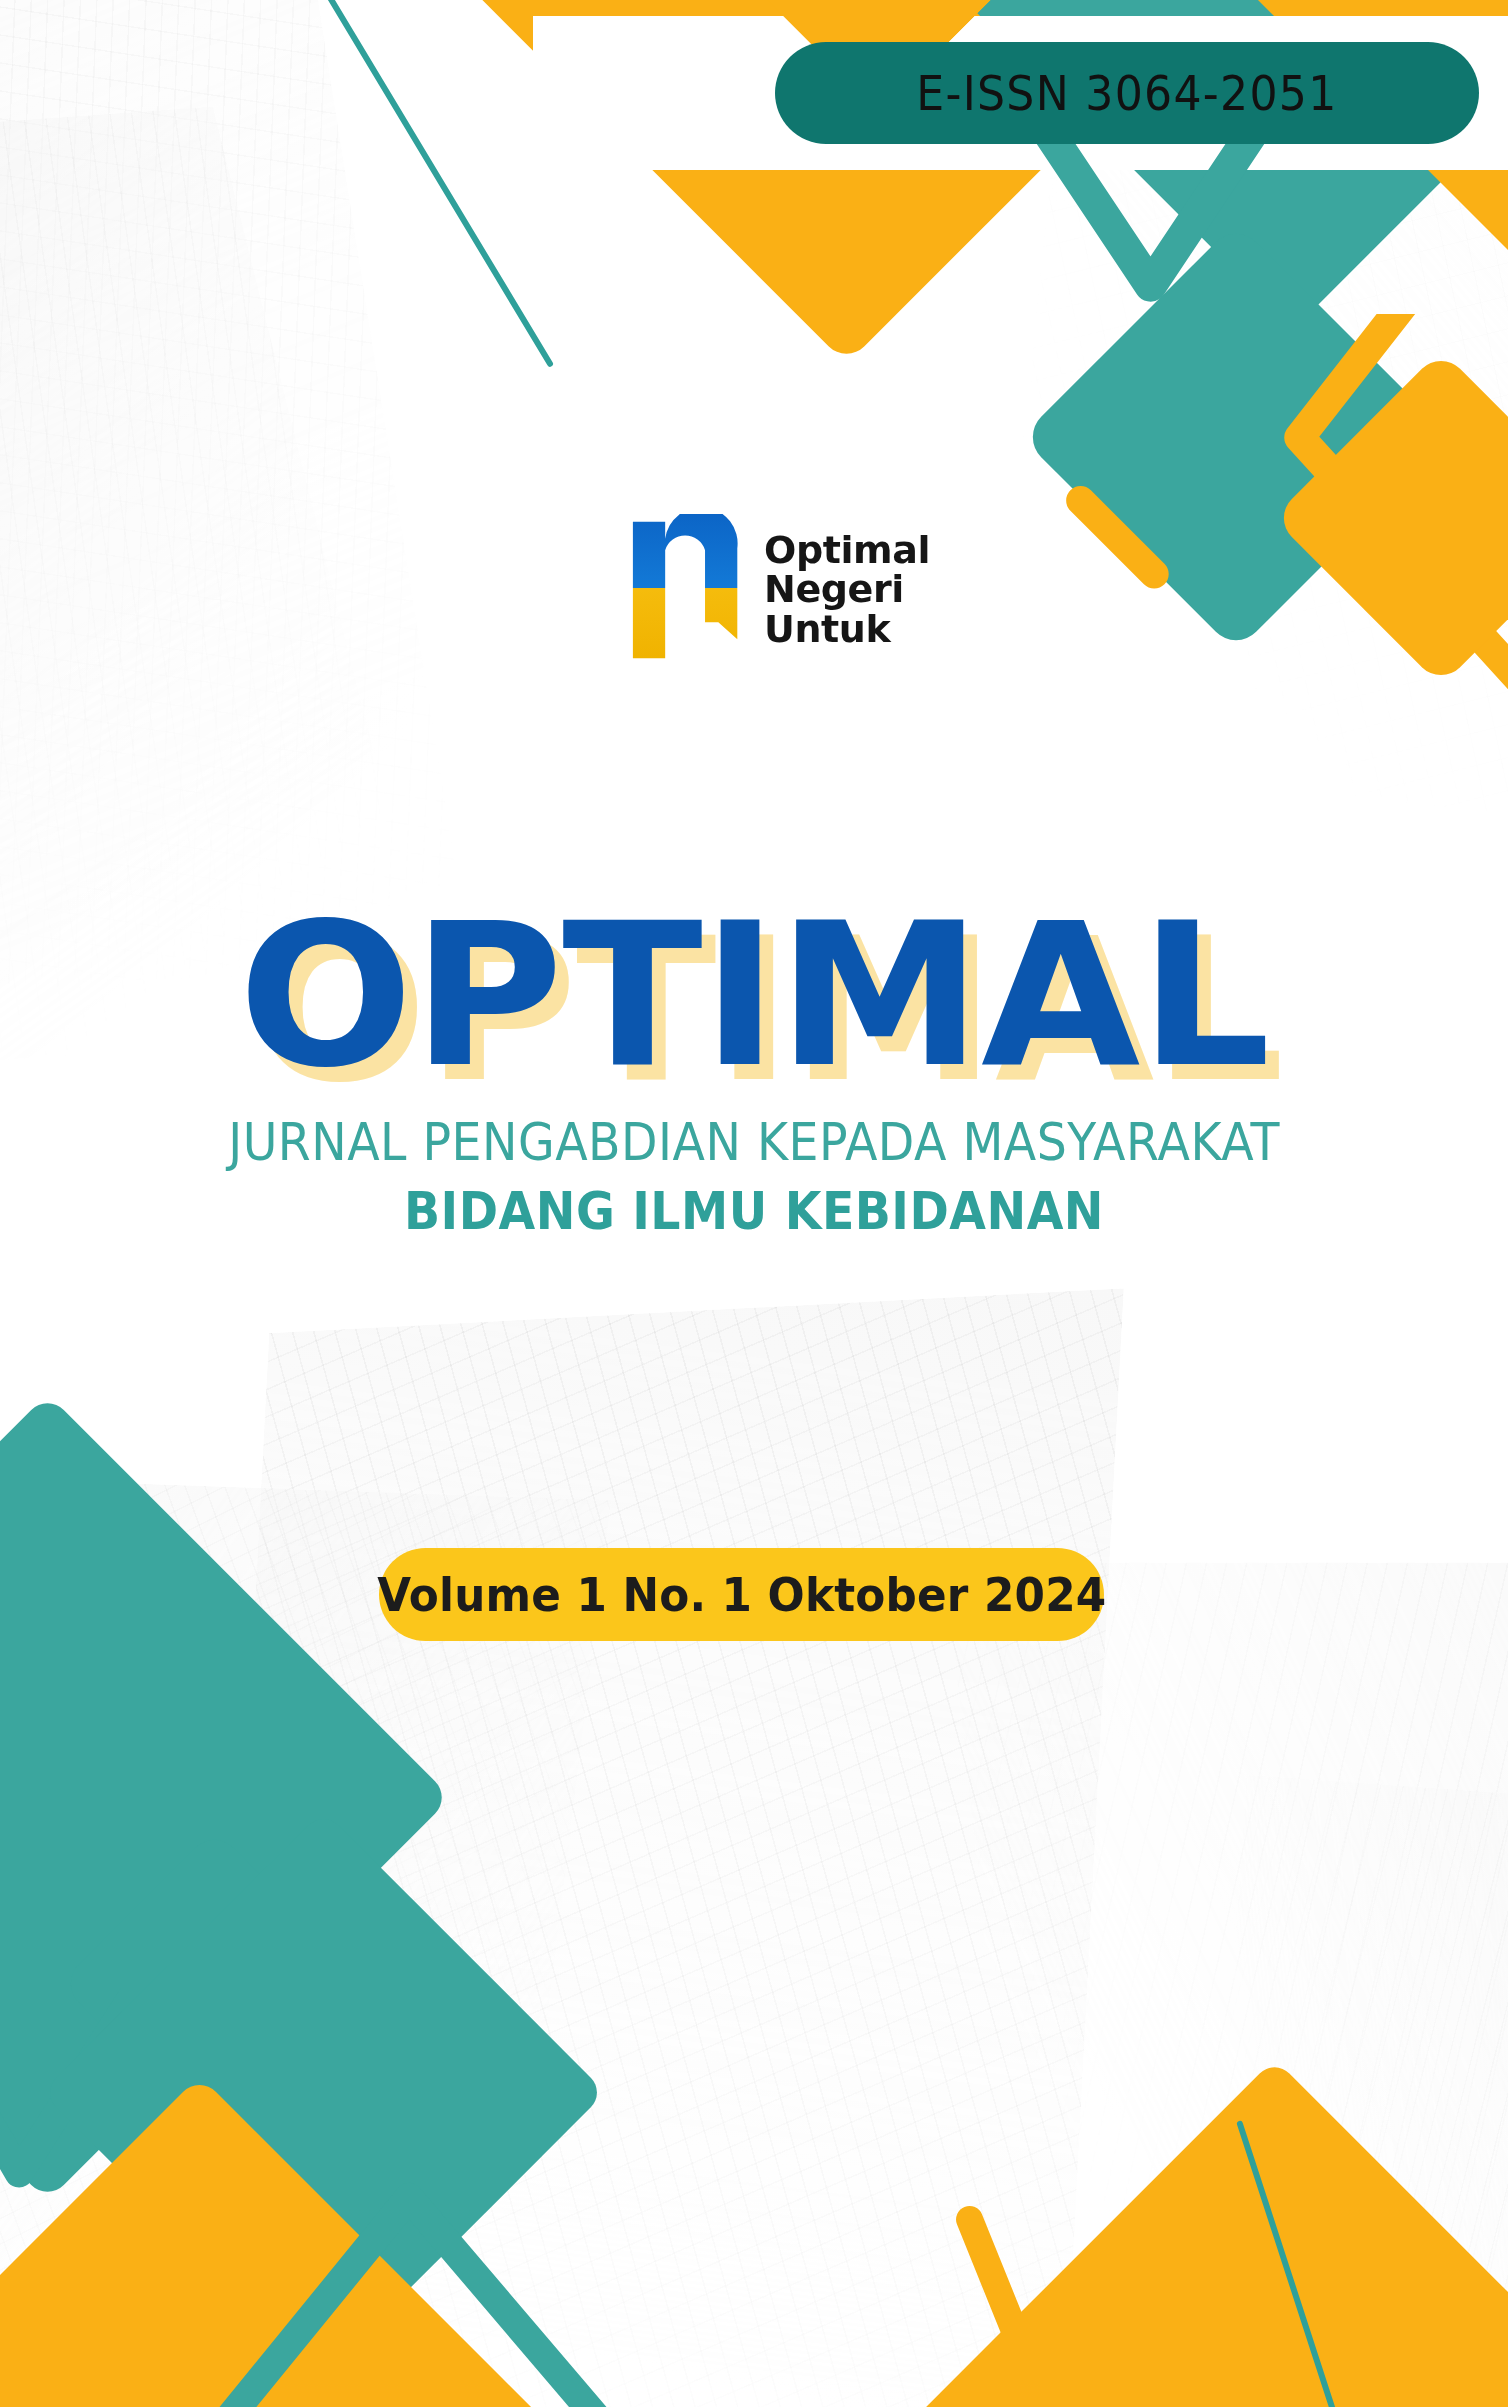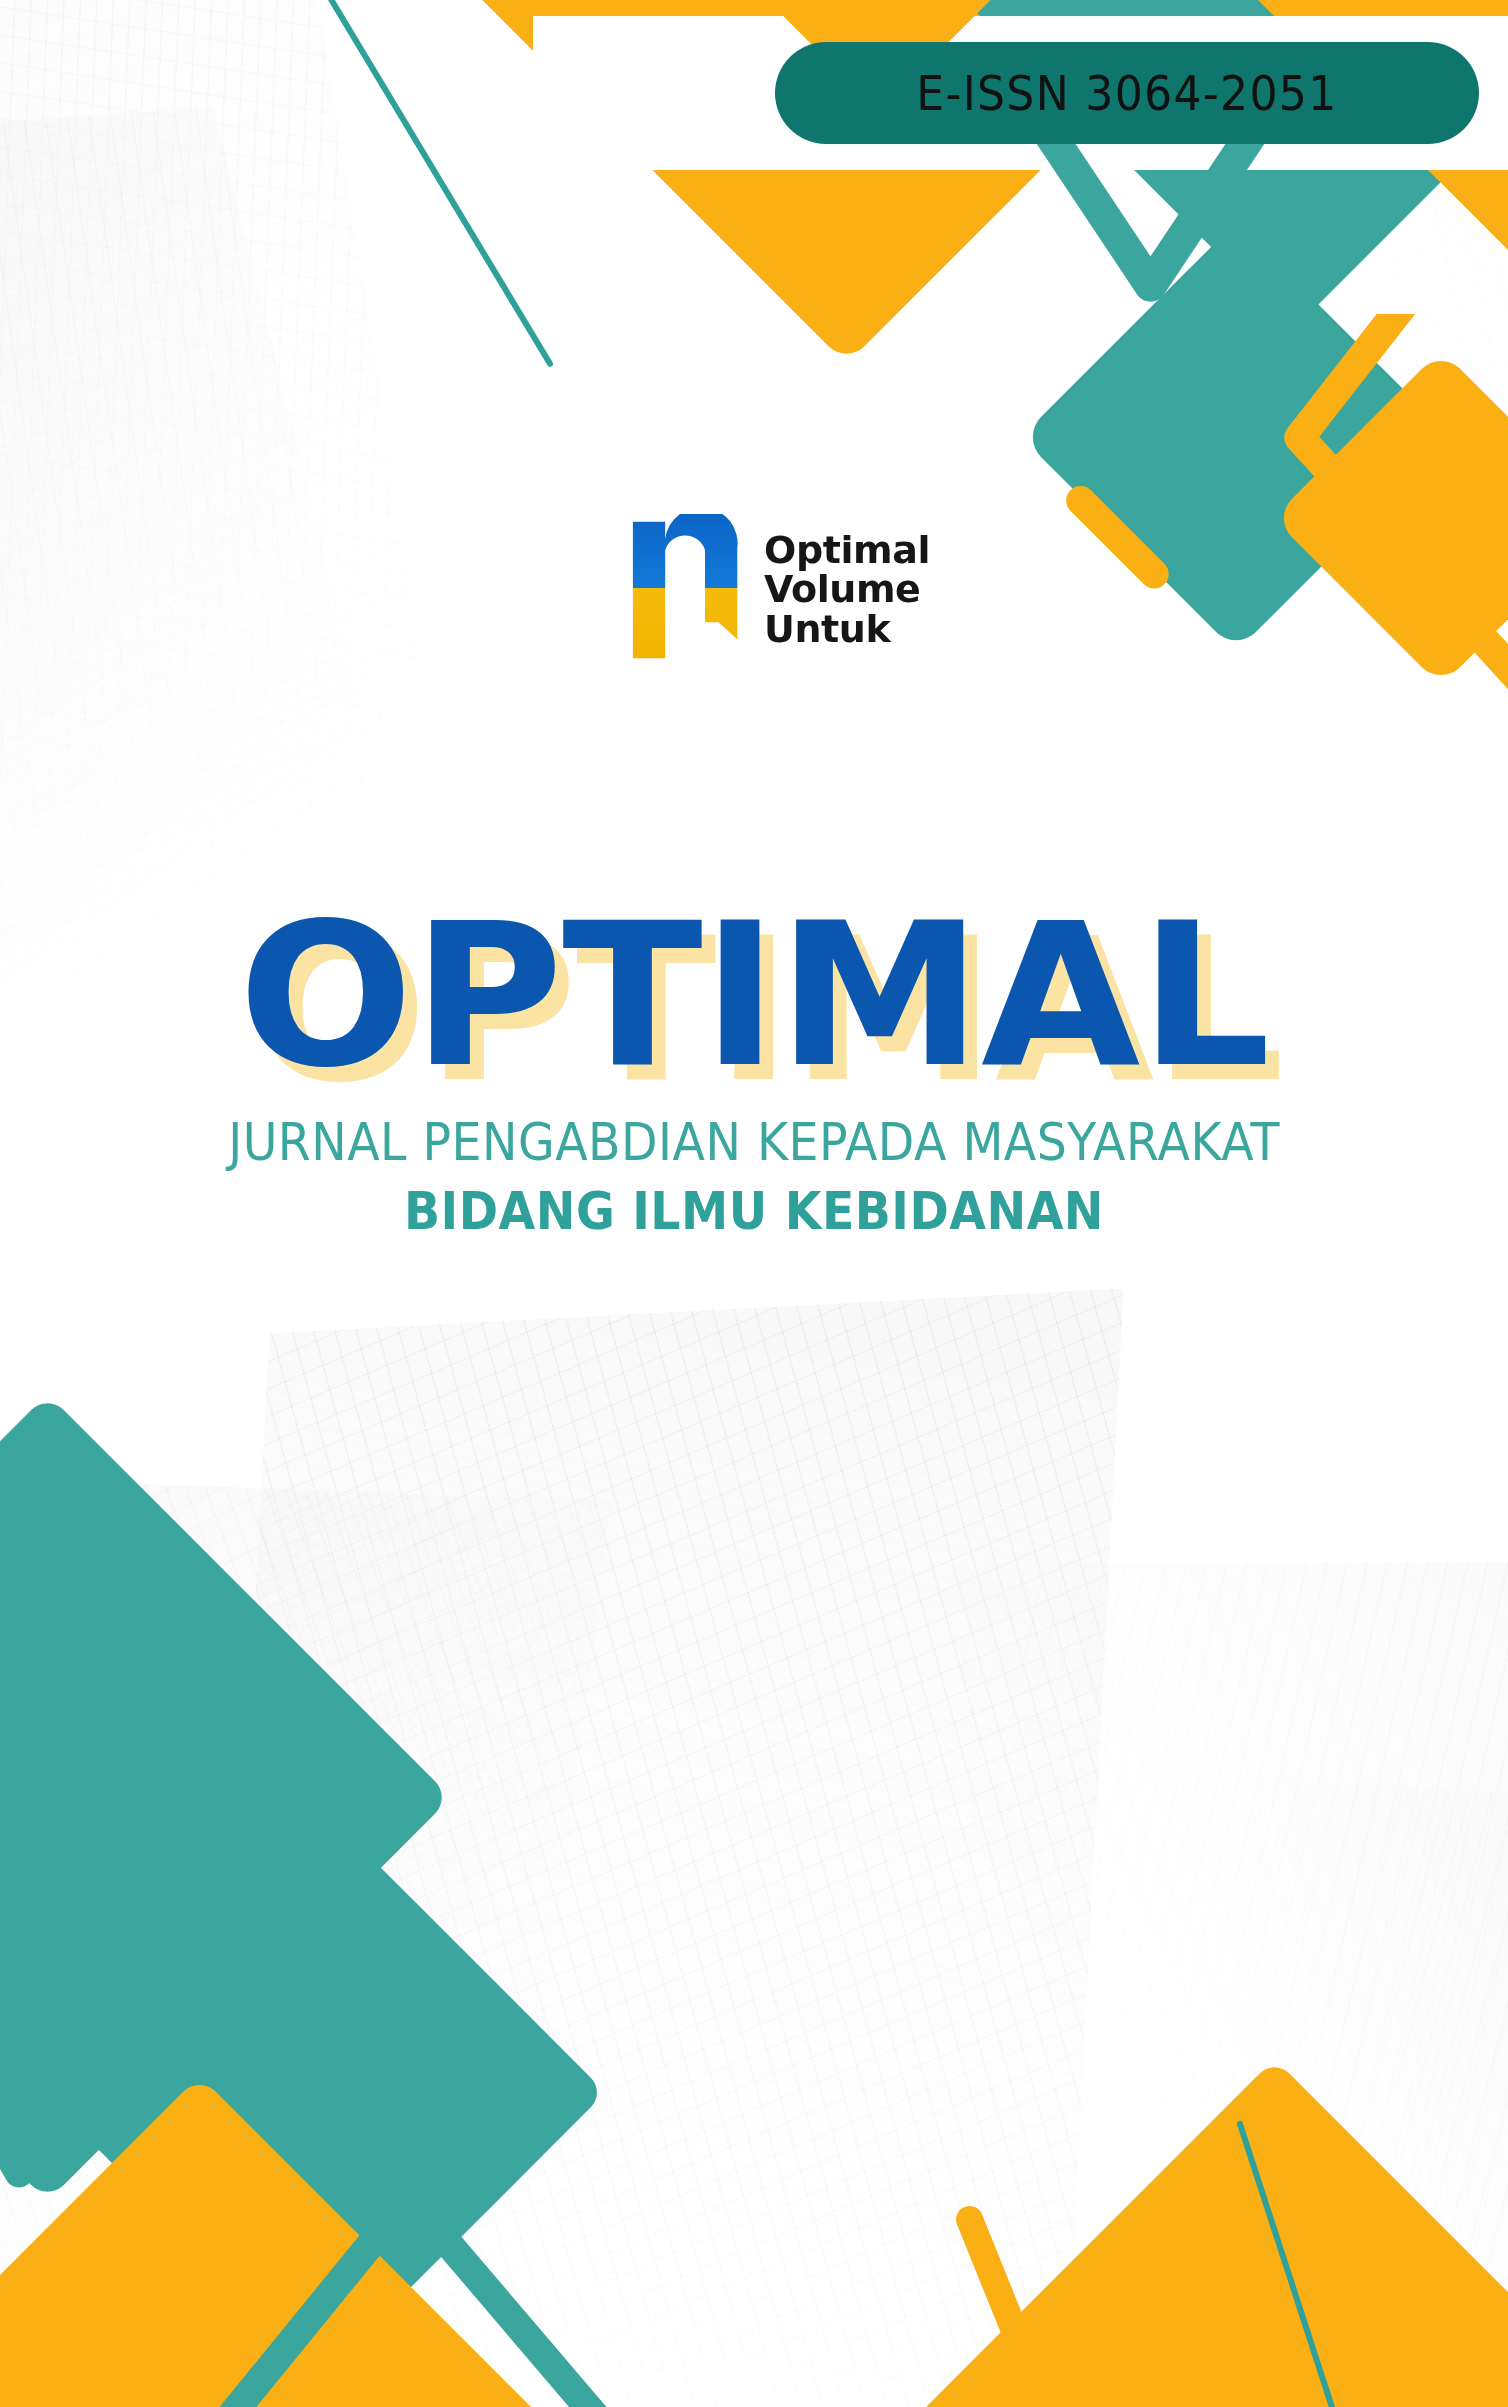--- a/index.html
+++ b/index.html
@@ -303,26 +303,29 @@
                    a22 22 0 0 0 -42 0 v114 H2 Z" fill="url(#gblue)"></path>
         </g>
         <g clip-path="url(#clipBot)">
           <path d="M2 8 h34 v18 a38 38 0 0 1 76 10 v96 l-20 -18 h-14 V38
                    a22 22 0 0 0 -42 0 v114 H2 Z" fill="url(#gyel)"></path>
         </g>
       </svg>
     </span>
     <span class="logo-words">
       <span>Optimal</span>
-      <span>Volume</span>
+      <span>Negeri</span>
       <span>Untuk</span>
     </span>
   </div>
 
   <div class="masthead">
     <div class="title">OPTIMAL</div>
     <div class="sub1">JURNAL PENGABDIAN KEPADA MASYARAKAT</div>
     <div class="sub2">BIDANG ILMU KEBIDANAN</div>
   </div>
 
+  <div class="volume-pill">
+    <span class="volume-text">Volume 1 No. 1 Oktober 2024</span>
+  </div>
 
 </div>
 
 
 </body></html>

